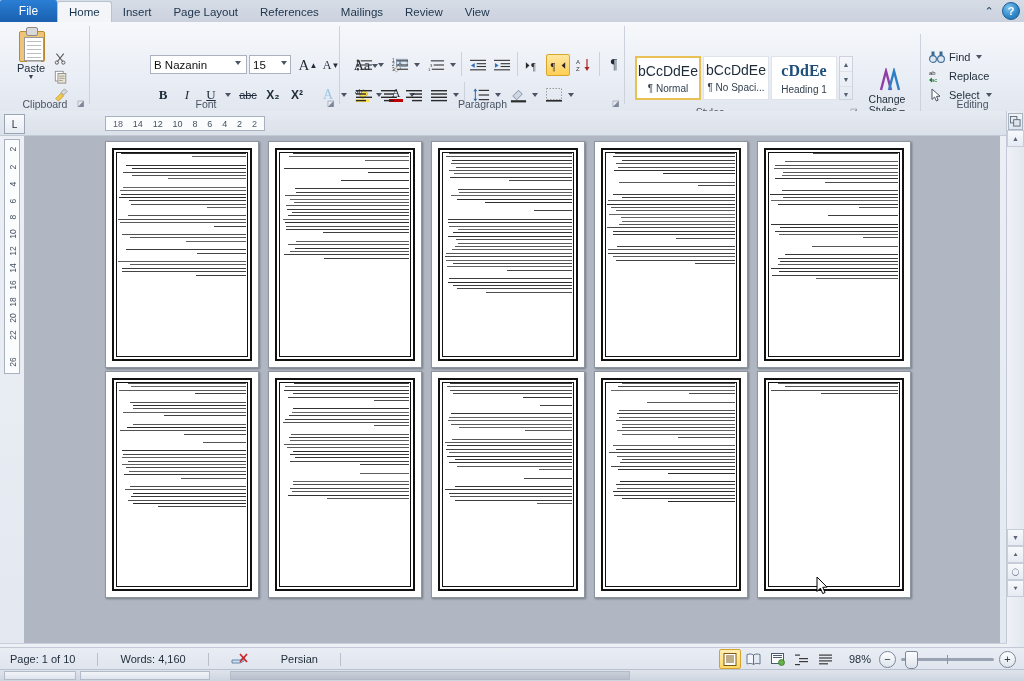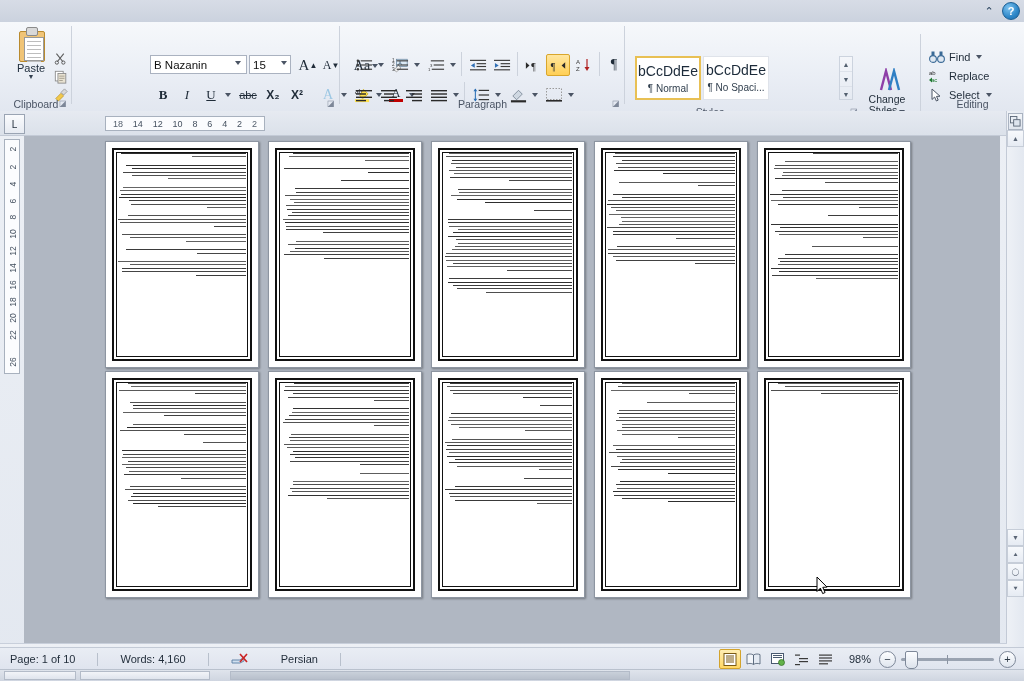--- a/index.html
+++ b/index.html
@@ -150,29 +150,39 @@
            border:1px solid #b3bbc8;box-sizing:border-box;}
 
   .cursor{position:absolute;width:12px;height:19px;pointer-events:none;}
 </style>
 </head>
 <body>
 
 <div class="app">
 
   <div class="tabbar">
+    <div class="tab-row">
+      <div class="file-tab">File</div>
+      <div class="tab active">Home</div>
+      <div class="tab">Insert</div>
+      <div class="tab">Page Layout</div>
+      <div class="tab">References</div>
+      <div class="tab">Mailings</div>
+      <div class="tab">Review</div>
+      <div class="tab">View</div>
+    </div>
     <div class="winbtns">
       <div class="chev">⌃</div>
       <div class="helpbtn">?</div>
     </div>
   </div>
 
   <div class="ribbon">
 
-    <div class="grp" style="left:0;width:72px;">
+    <div class="grp" style="left:0;width:90px;">
       <div class="paste">
         <div class="clipimg">
           <div class="clip-board"></div>
             <div class="clip-clip"></div>
           <div class="clip-paper">
               <i></i>
               <i></i>
               <i></i>
               <i></i>
               <i></i>
@@ -275,20 +285,21 @@
           <i class="tinyarrow"></i>
         </div>
       <div class="btn" style="left:313px;top:62px;width:20px;height:19px;flex-direction:column;">
         <span style="font-family:'Liberation Serif',serif;font-size:12px;line-height:11px;">A</span>
         <span style="display:block;width:14px;height:3px;background:#c00000;"></span>
       </div>
       <div class="btn" style="left:332px;top:62px;width:11px;height:19px;">
           <i class="tinyarrow"></i>
         </div>
 
+      <div class="grp-label">Font</div>
       <div class="dlg" style="right:4px;bottom:3px;"></div>
       <div class="grp-sep" style="right:0;"></div>
     </div>
 
     <div class="grp" style="left:340px;width:285px;">
       <div class="btn" style="left:12px;top:32px;width:22px;height:20px;">
         <svg width="17" height="14" viewBox="0 0 18 14">
           <circle cx="2" cy="2.5" r="1.3" fill="#3a3a3a"></circle>
             <rect x="5" y="2" width="12" height="1.2" fill="#3a3a3a"></rect>
           <circle cx="2" cy="7" r="1.3" fill="#3a3a3a"></circle>
@@ -445,20 +456,24 @@
     </div>
 
     <div class="grp" style="left:625px;width:296px;margin-top:8px;">
       <div class="stylebox sel" style="left:10px;">
         <div class="sb-sample">bCcDdEe</div>
         <div class="sb-name">¶ Normal</div>
       </div>
       <div class="stylebox" style="left:78px;">
         <div class="sb-sample">bCcDdEe</div>
         <div class="sb-name">¶ No Spaci...</div>
+      </div>
+      <div class="stylebox" style="left:146px;">
+        <div class="sb-sample" style="font-family:'Liberation Serif',serif;font-weight:bold;color:#1f4e79;font-size:16px;">cDdEe</div>
+        <div class="sb-name">Heading 1</div>
       </div>
       <div class="gal-scroll" style="left:214px;">
         <div class="gs-btn">▲</div>
         <div class="gs-btn">▼</div>
         <div class="gs-btn" style="border-bottom:none;">▼</div>
       </div>
 
       <div class="btn" style="left:238px;top:24px;width:48px;height:50px;flex-direction:column;">
         <svg width="30" height="24" viewBox="0 0 30 24">
           <path d="M8 22 L13 3 L18 22" fill="none" stroke="#8e3fa8" stroke-width="2.4"></path>

